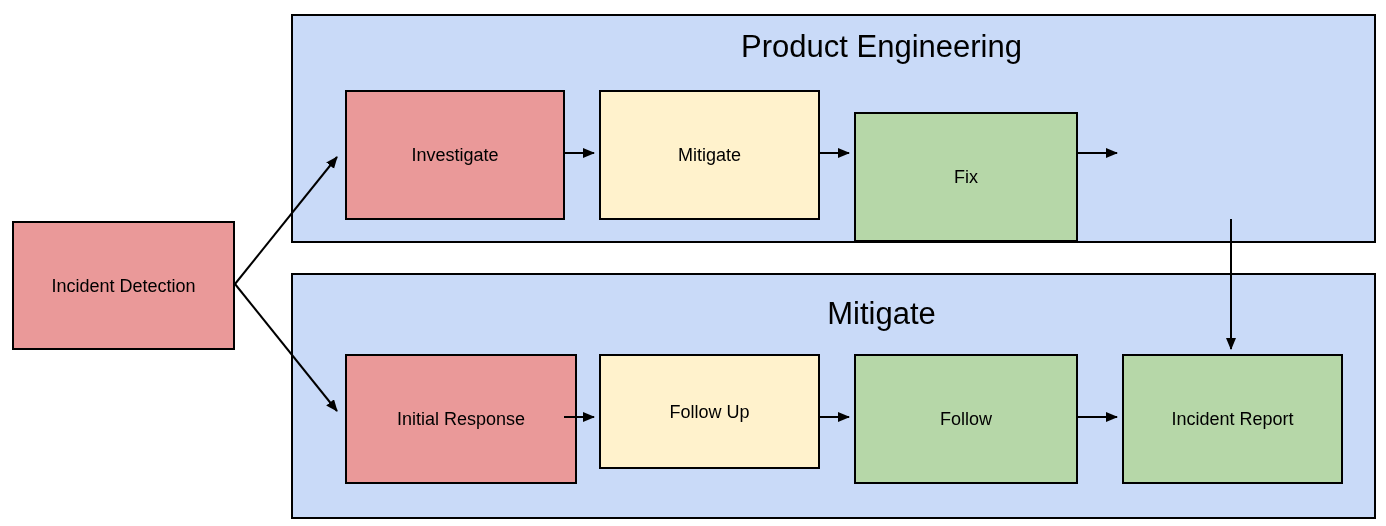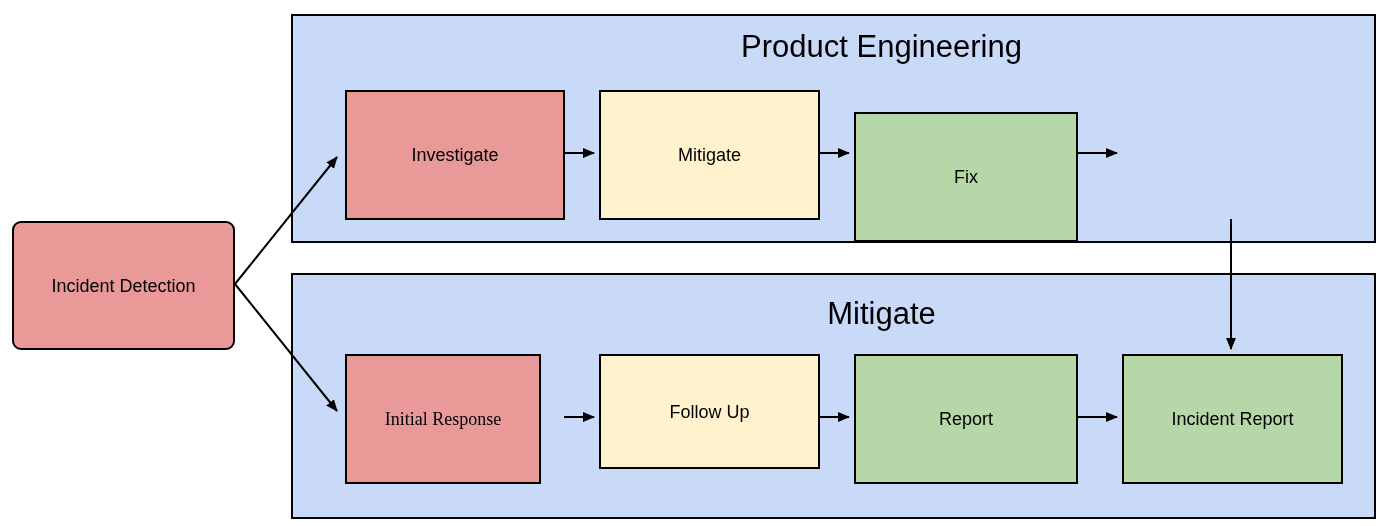--- a/index.html
+++ b/index.html
@@ -71,35 +71,35 @@
     <div class="node" style="left: 306px; top: 74px; width: 221px; height: 130px; background-color: rgb(255, 242, 204);">
       <span class="label">Mitigate</span>
     </div>
     <div class="node" style="left: 561px; top: 74px; width: 224px; height: 130px; background-color: rgb(182, 215, 168); margin-top: 22px;">
       <span class="label">Fix</span>
     </div>
   </div>
 
   <div class="lane" style="left: 291px; top: 273px; width: 1085px; height: 246px; background-color: rgb(201, 218, 248);">
     <div class="lane-title" style="top:22px;">Mitigate</div>
-    <div class="node" style="left: 52px; top: 79px; width: 196px; height: 130px; background-color: rgb(234, 153, 153); font-family: Liberation Serif, serif;">
+    <div class="node" style="left: 52px; top: 79px; width: 232px; height: 130px; background-color: rgb(234, 153, 153);">
       <span class="label">Initial Response</span>
     </div>
     <div class="node" style="left: 306px; top: 79px; width: 221px; height: 115px; background-color: rgb(255, 242, 204);">
       <span class="label">Follow Up</span>
     </div>
     <div class="node" style="left: 561px; top: 79px; width: 224px; height: 130px; background-color: rgb(182, 215, 168);">
-      <span class="label">Report</span>
+      <span class="label">Follow</span>
     </div>
     <div class="node" style="left: 829px; top: 79px; width: 221px; height: 130px; background-color: rgb(182, 215, 168);">
       <span class="label">Incident Report</span>
     </div>
   </div>
 
-  <div class="node" style="left: 12px; top: 221px; width: 223px; height: 129px; background-color: rgb(234, 153, 153); border-radius: 9px;">
+  <div class="node" style="left: 12px; top: 221px; width: 223px; height: 129px; background-color: rgb(234, 153, 153);">
     <span class="label">Incident Detection</span>
   </div>
 
   <svg class="arrows" viewBox="0 0 1386 526" xmlns="http://www.w3.org/2000/svg">
     <defs>
       <marker id="arrowhead" markerWidth="13" markerHeight="12" refX="11" refY="5" orient="auto" markerUnits="userSpaceOnUse">
         <path d="M0,0 L12,5 L0,10 Z" fill="#000000"></path>
       </marker>
     </defs>
     <line x1="235" y1="284" x2="337" y2="157" marker-end="url(#arrowhead)"></line>

